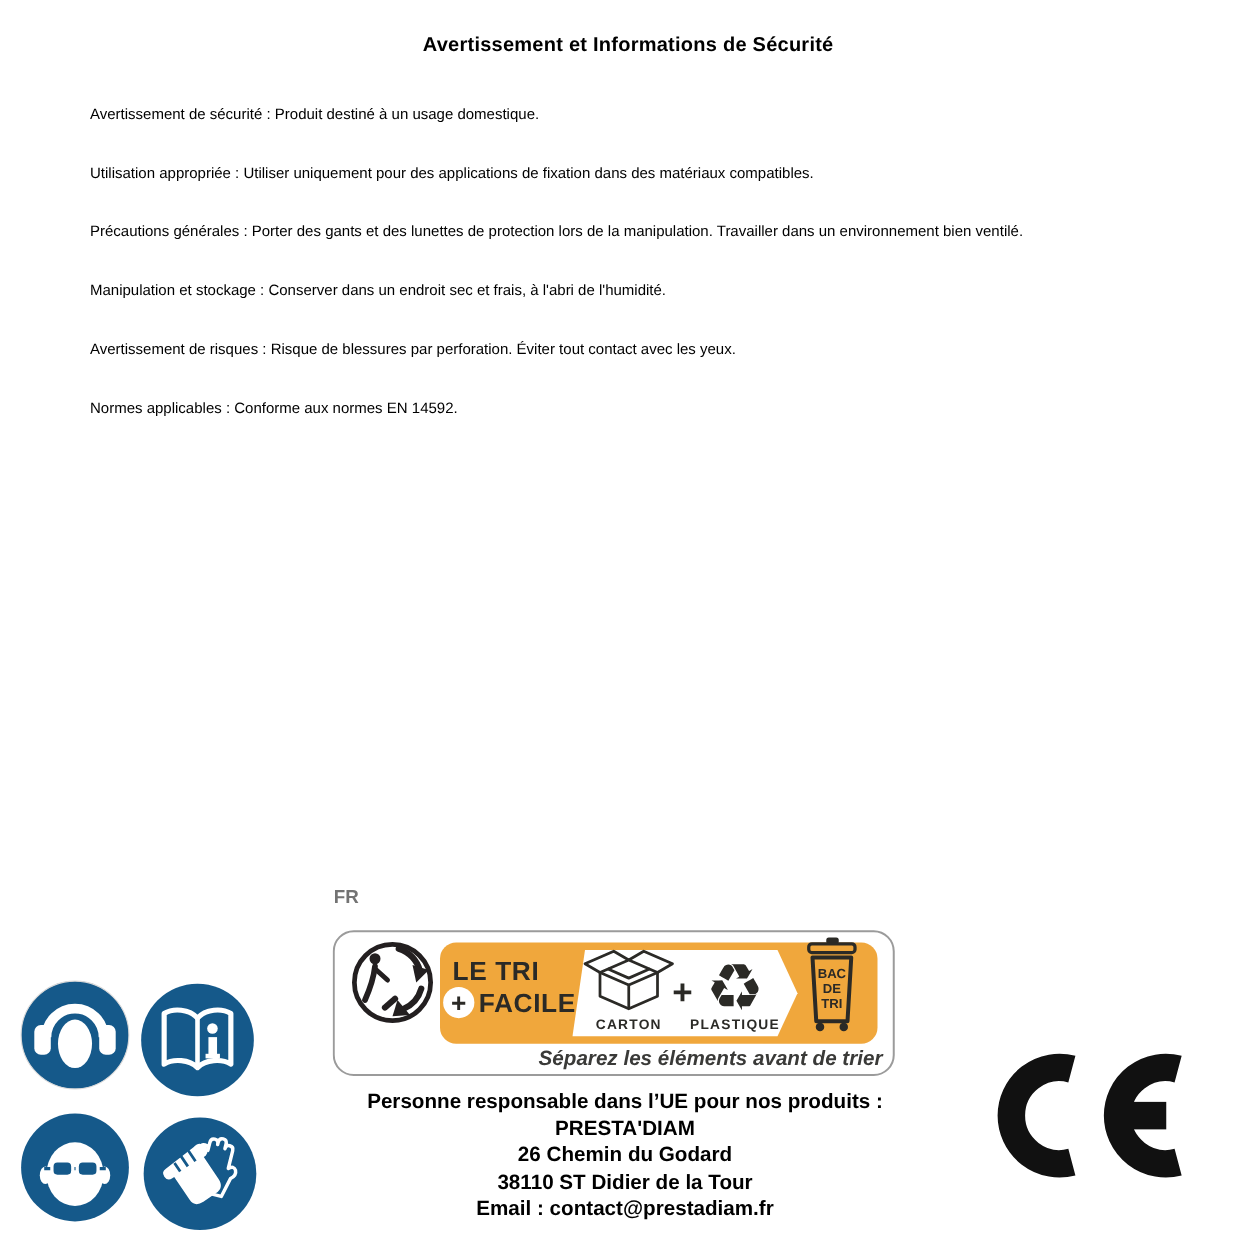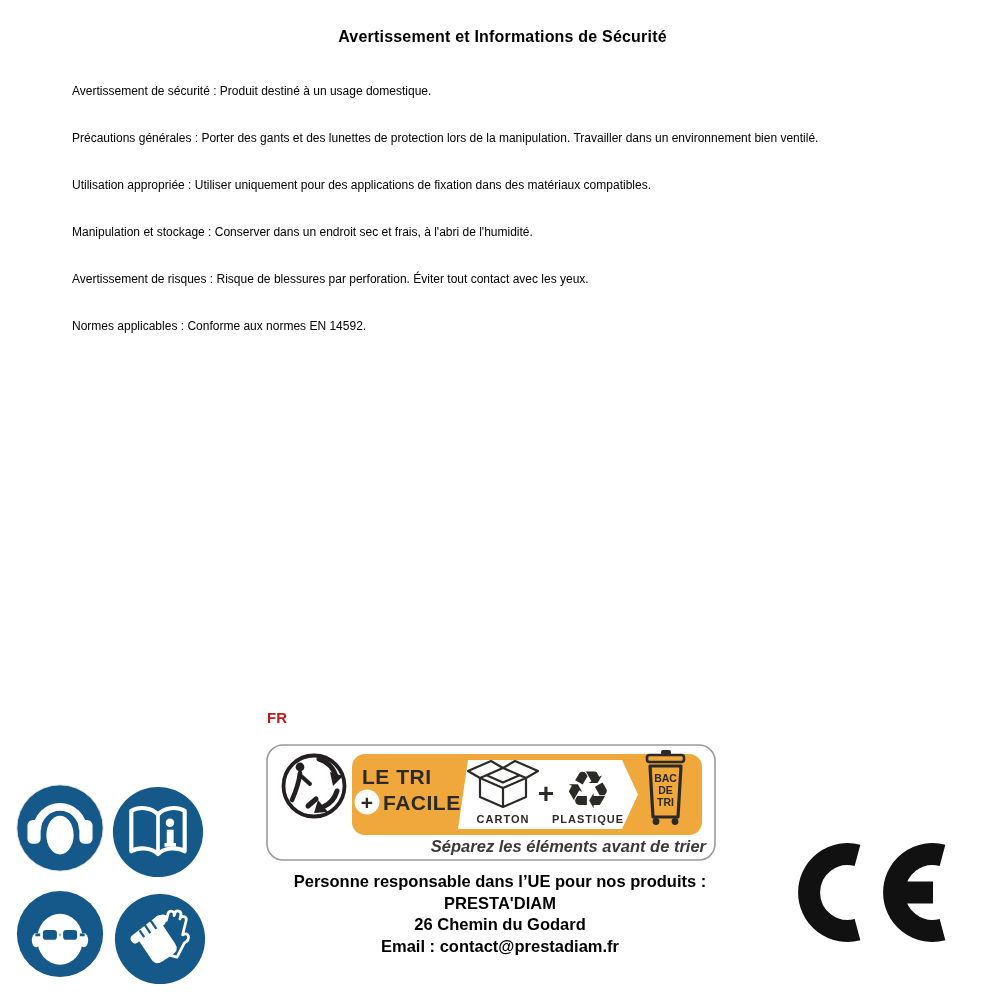--- a/index.html
+++ b/index.html
@@ -2,41 +2,41 @@
 <html><head>
 <meta charset="utf-8">
 <style>
   html,body{margin:0;padding:0;background:#fff;}
   .page{position:relative;width:1005px;height:1005px;background:#ffffff;overflow:hidden;
         font-family:"Liberation Sans",sans-serif;color:#000;padding-left:32px;}
   .doc-title{position:absolute;top:28px;left:0;width:1005px;text-align:center;
              font-size:16px;font-weight:bold;letter-spacing:.2px;}
   .content{position:absolute;left:72px;top:78px;width:900px;}
   .content p{margin:0 0 20px 0;font-size:12px;line-height:27px;}
-  .fr-tag{position:absolute;left:267px;top:709px;font-size:15px;font-weight:bold;color:#b91c1c;}
+  .fr-tag{position:absolute;left:267px;top:709px;font-size:15px;font-weight:bold;color:#737373;}
   .tri-label{position:absolute;left:266px;top:744px;width:485px;height:117px;}
   .ppe-icon{position:absolute;}
   .company{position:absolute;left:250px;top:871px;width:500px;text-align:center;
            font-size:16.5px;font-weight:bold;line-height:21.5px;}
   .company div{white-space:nowrap;}
   .ce-mark{position:absolute;left:788px;top:836px;}
   svg text{font-family:"Liberation Sans",sans-serif;}
   .recycle-glyph{font-family:"DejaVu Sans",sans-serif;}
 </style>
 </head>
 <body>
 
 <div class="page">
 
   <div class="doc-title">Avertissement et Informations de Sécurité</div>
 
   <div class="content">
     <p>Avertissement de sécurité : Produit destiné à un usage domestique.</p>
+    <p>Utilisation appropriée : Utiliser uniquement pour des applications de fixation dans des matériaux compatibles.</p>
     <p>Précautions générales : Porter des gants et des lunettes de protection lors de la manipulation. Travailler dans un environnement bien ventilé.</p>
-    <p>Utilisation appropriée : Utiliser uniquement pour des applications de fixation dans des matériaux compatibles.</p>
     <p>Manipulation et stockage : Conserver dans un endroit sec et frais, à l'abri de l'humidité.</p>
     <p>Avertissement de risques : Risque de blessures par perforation. Éviter tout contact avec les yeux.</p>
     <p>Normes applicables : Conforme aux normes EN 14592.</p>
   </div>
 
   <div class="ppe-icon" style="left:16px;top:784px;">
     <svg width="88" height="88" viewBox="0 0 100 100">
       <circle cx="50" cy="50" r="49" fill="#15598A" stroke="#d9d9d9" stroke-width="1"></circle>
       <ellipse cx="50" cy="58" rx="15.5" ry="22" fill="#fff"></ellipse>
       <path d="M24,52 A26,26 0 0 1 76,52" fill="none" stroke="#fff" stroke-width="9"></path>
@@ -135,20 +135,21 @@
       </g>
 
       <text x="440" y="108" font-size="16.5" font-weight="bold" font-style="italic" fill="#3A3A38" text-anchor="end">Séparez les éléments avant de trier</text>
     </svg>
   </div>
 
   <div class="company">
     <div>Personne responsable dans l’UE pour nos produits :</div>
     <div>PRESTA'DIAM</div>
     <div>26 Chemin du Godard</div>
+    <div>38110 ST Didier de la Tour</div>
     <div>Email : contact@prestadiam.fr</div>
   </div>
 
   <div class="ce-mark">
     <svg width="160" height="112" viewBox="0 0 160 112">
       <path d="M 69.5 19.3 A 38.5 38.5 0 1 0 69.5 93.7" fill="none" stroke="#111" stroke-width="22"></path>
       <path d="M 154.5 19.3 A 38.5 38.5 0 1 0 154.5 93.7" fill="none" stroke="#111" stroke-width="22"></path>
       <rect x="116" y="45.5" width="29" height="22" fill="#111"></rect>
     </svg>
   </div>

